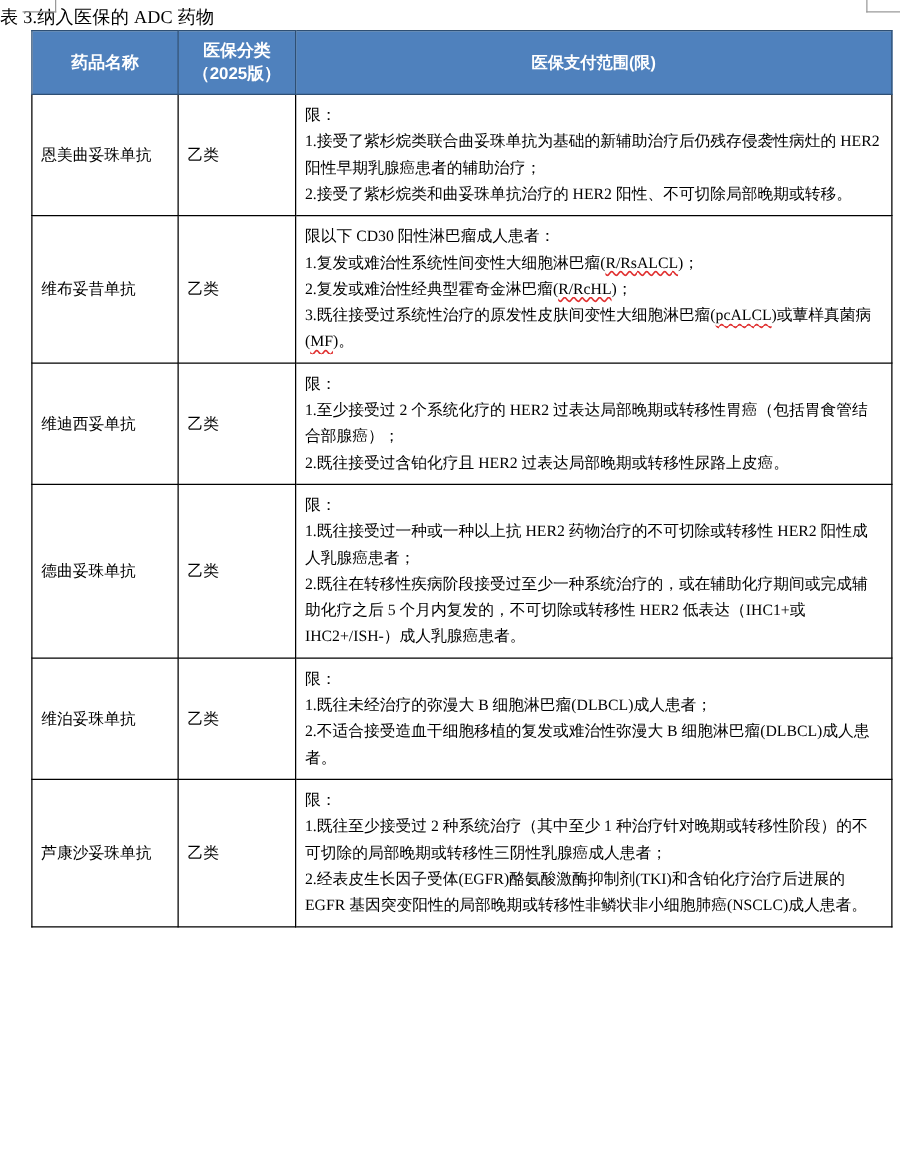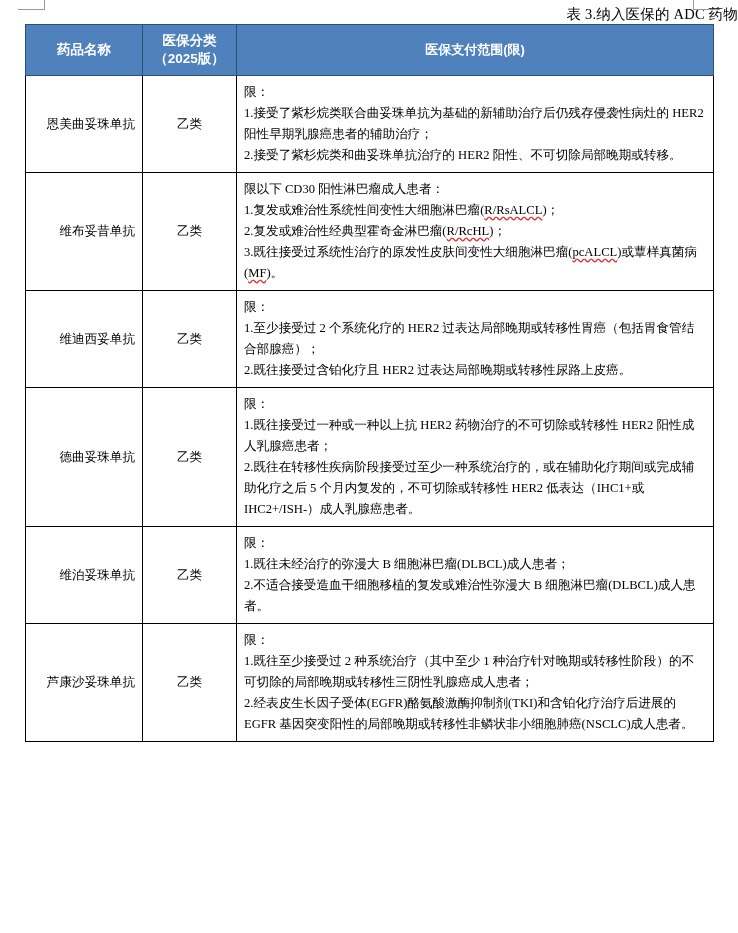--- a/index.html
+++ b/index.html
@@ -27,21 +27,21 @@
   .corner-mark.left {
     top: 0px; left: 18px;
     border-width: 0 1px 1px 0;
   }
   .corner-mark.right {
     top: 0px; right: 18px;
     border-width: 0 0 1px 1px;
   }
 
   .page-title {
-    text-align: right;
+    text-align: left;
     font-size: 14.5px;
     line-height: 20px;
     padding-top: 4px;
     letter-spacing: 0.2px;
     font-family: "Liberation Serif", "DejaVu Serif", serif;
   }
 
   .table-wrap {
     padding: 0 25px;
     box-sizing: border-box;
@@ -75,25 +75,24 @@
 
   tbody td {
     border: 1px solid #000000;
     vertical-align: middle;
     font-size: 12.6px;
     line-height: 21px;
     padding: 6px 7px;
     font-family: "Liberation Serif", "DejaVu Serif", serif;
   }
   tbody td.cell-name {
-    text-align: right;
+    text-align: left;
     white-space: nowrap;
   }
   tbody td.cell-class {
-    text-align: center;
   }
   tbody td.cell-scope {
     text-align: left;
     vertical-align: middle;
   }
   tbody td.cell-scope .line {
     display: block;
     white-space: normal;
   }
   

